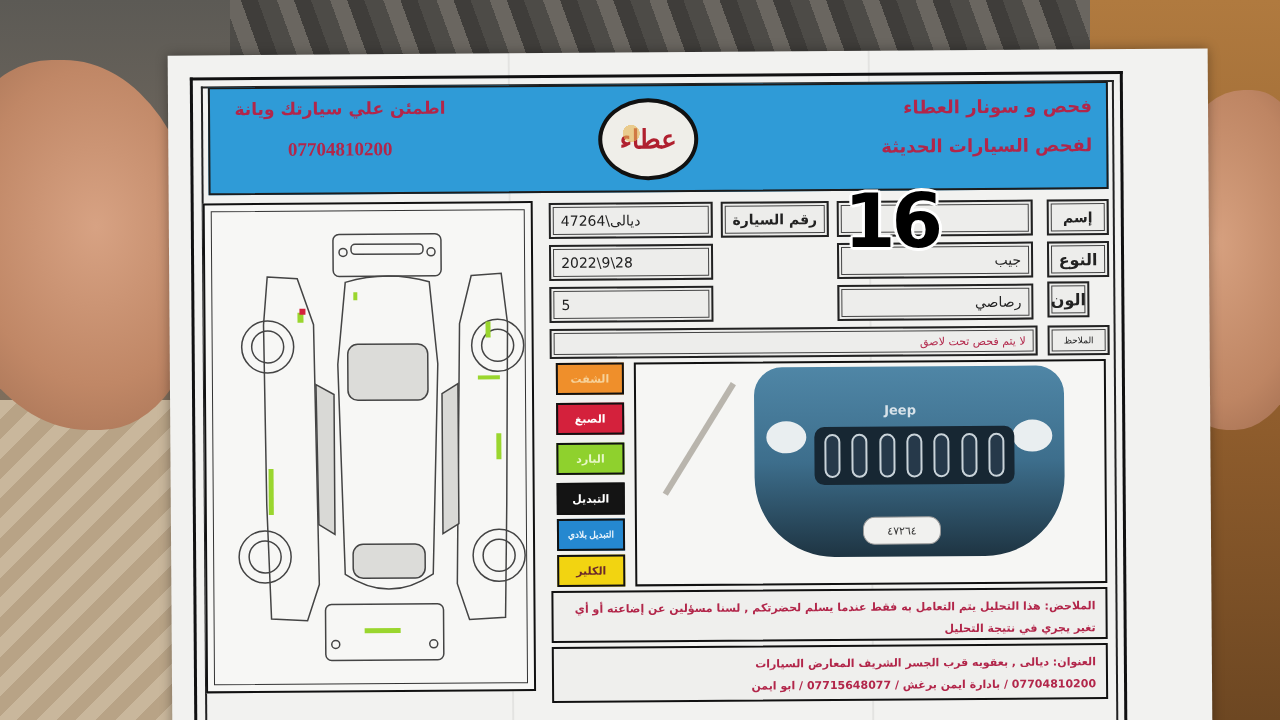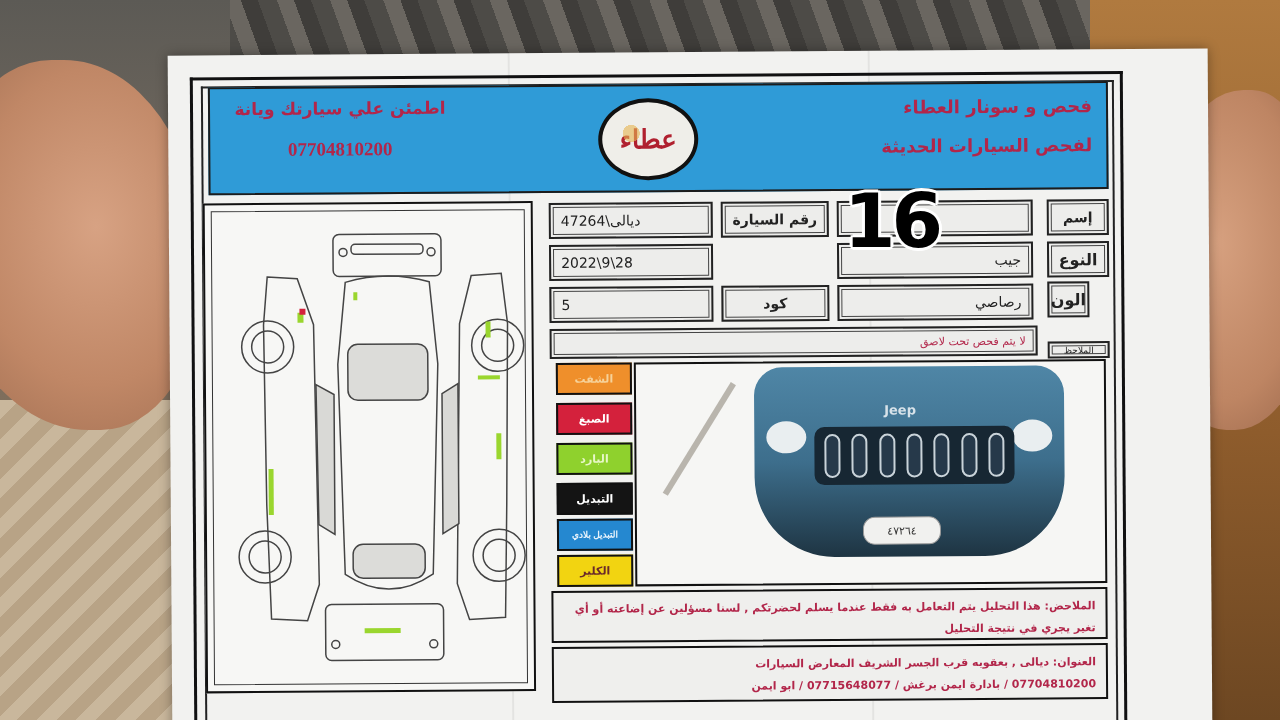--- a/index.html
+++ b/index.html
@@ -87,21 +87,21 @@
     display: flex; align-items: center; font-size: 14px; color: #222;
     box-shadow: inset 0 0 0 2px #ededeb, inset 0 0 0 3px #444;
   }
   .cell.label { justify-content: center; font-weight: bold; }
   .cell.val { padding: 0 10px; }
   .cell.val.rtl { direction: rtl; justify-content: flex-start; }
   .note-red { color: #b2264a; font-size: 11px; }
 
   
   .legend-item {
-    position: absolute; left: 386px; width: 76px; height: 32px;
+    position: absolute; left: 386px; width: 68px; height: 32px;
     border: 2px solid #111; display: flex; align-items: center; justify-content: center;
     font-size: 11px; font-weight: bold; direction: rtl;
   }
 
   
   .photo {
     position: absolute; left: 464px; top: 310px; width: 472px; height: 224px;
     border: 2px solid #111; background: #f6f6f4; overflow: hidden;
   }
   .jeep-body {
@@ -229,24 +229,23 @@
   <div class="cell val rtl" style="left:668px; top:150px; width:196px;"></div>
   <div class="cell label" style="left:552px; top:150px; width:108px;">رقم السيارة</div>
   <div class="cell val" style="left:380px; top:150px; width:164px;">47264\ديالى</div>
 
   <div class="cell label" style="left:878px; top:192px; width:62px; font-size:16px;">النوع</div>
   <div class="cell val rtl" style="left:668px; top:192px; width:196px;">جيب</div>
   <div class="cell val" style="left:380px; top:192px; width:164px;">2022\9\28</div>
 
   <div class="cell label" style="left:878px; top:232px; width:42px; font-size:16px;text-align:center;">الون</div>
   <div class="cell val rtl" style="left:668px; top:234px; width:196px;">رصاصي</div>
-  <div class="cell label" style="left:552px; top:234px; width:108px;">كود</div>
   <div class="cell val" style="left:380px; top:234px; width:164px;">5</div>
 
-  <div class="cell label" style="left:878px; top:292px; width:62px; height:17px; font-size:9px; font-weight:normal;">الملاحظ</div>
+  <div class="cell label" style="left:878px; top:276px; width:62px; height:30px; font-size:9px; font-weight:normal;">الملاحظ</div>
   <div class="cell val rtl note-red" style="left:380px; top:276px; width:488px; height:30px;">لا يتم فحص تحت لاصق</div>
 
   <div class="legend-item" style="top:310px; background:#ef8f2b; color:#f6d29a;">الشفت</div>
   <div class="legend-item" style="top:350px; background:#d4213c; color:#ffffff;">الصبغ</div>
   <div class="legend-item" style="top:390px; background:#8fd12d; color:#e8f7c8;">البارد</div>
   <div class="legend-item" style="top:430px; background:#141414; color:#ffffff;">التبديل</div>
   <div class="legend-item" style="top:466px; background:#2588d0; color:#e6f2fb; font-size:9px;font-family:Liberation Serif, serif;">التبديل بلادي</div>
   <div class="legend-item" style="top:502px; background:#f2d411; color:#6b2a2a;">الكلير</div>
 
   <div class="photo">

